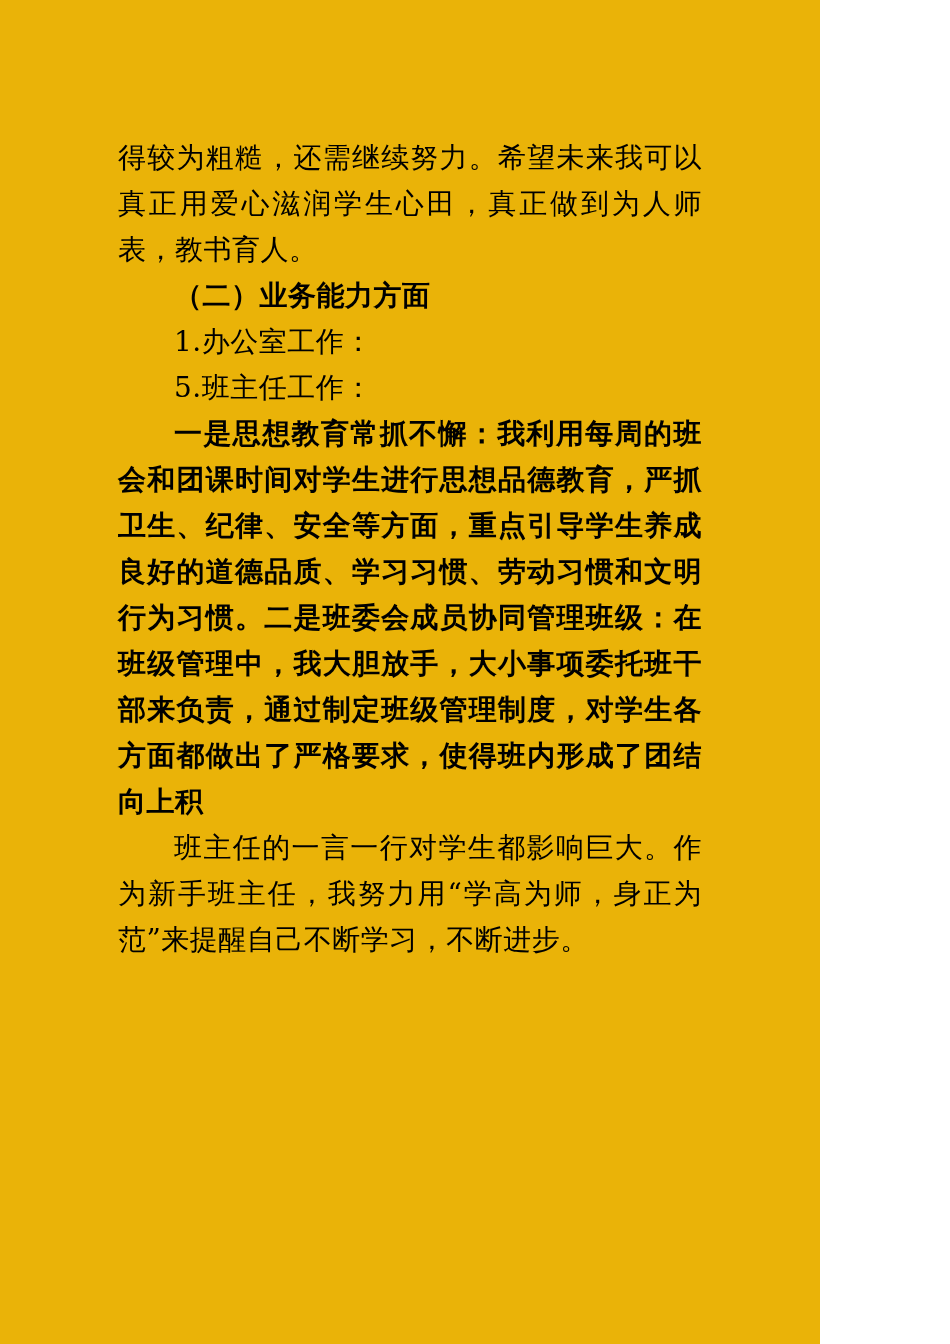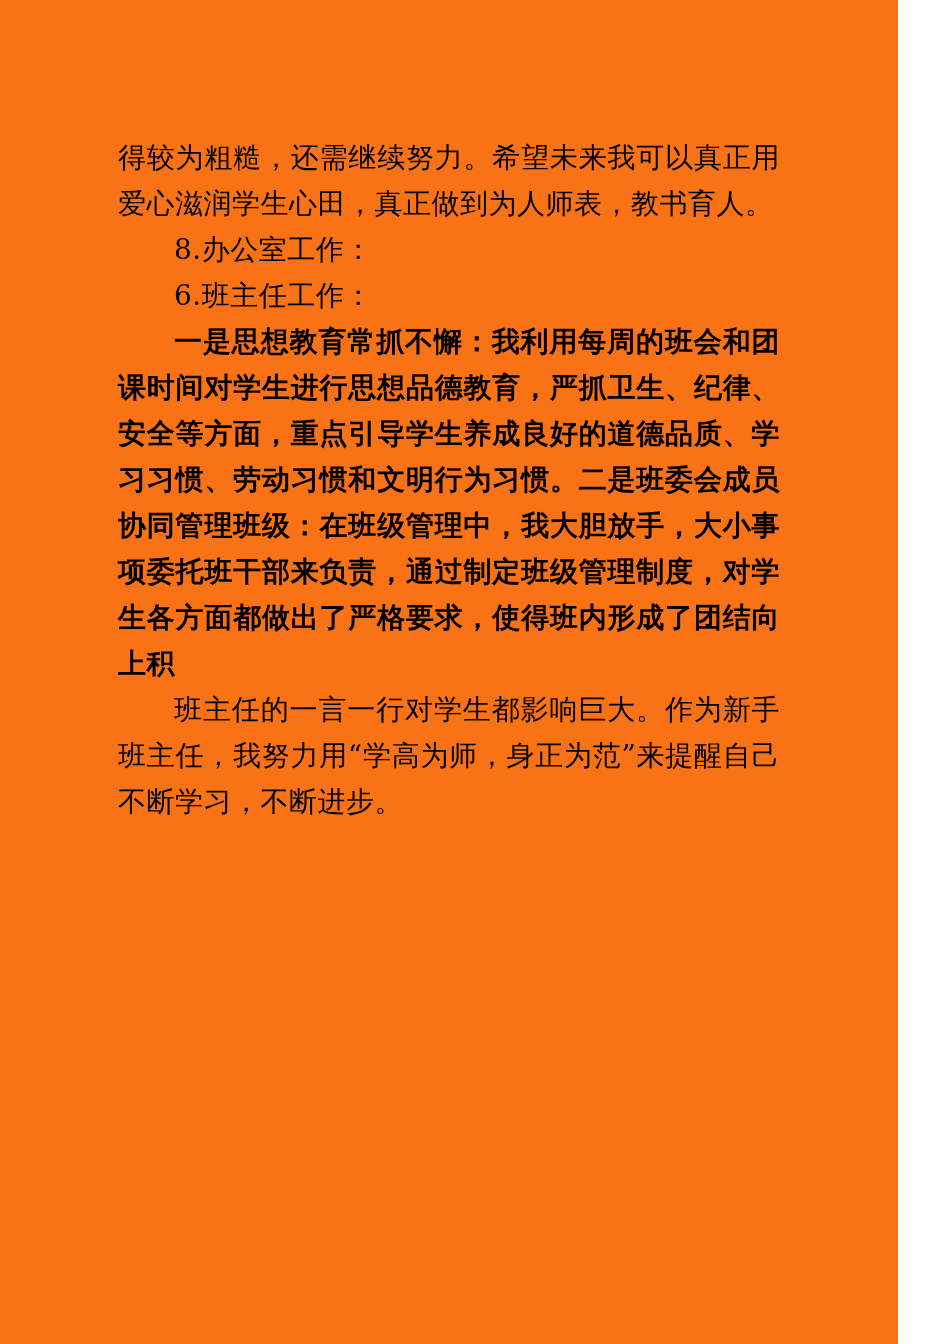--- a/index.html
+++ b/index.html
@@ -9,24 +9,24 @@
   }
   body {
     width: 950px;
     height: 1344px;
     overflow: hidden;
     font-family: "DejaVu Serif", "Liberation Serif", serif;
     color: #000000;
   }
   .page {
     box-sizing: border-box;
-    width: 898px;
+    width: 820px;
     height: 1344px;
     padding: 135px 118px 60px 118px;
-    background: #f97316;
+    background: #eab308;
   }
   .para {
     margin: 0;
     font-size: 28px;
     line-height: 46px;
     letter-spacing: 0.5px;
     text-align: justify;
     text-align-last: left;
     text-indent: 2em;
     word-break: break-all;
@@ -36,17 +36,18 @@
   }
   .para.bold {
     font-weight: bold;
   }
 </style>
 </head>
 <body>
 
 <div class="page">
   <p class="para no-indent">得较为粗糙，还需继续努力。希望未来我可以真正用爱心滋润学生心田，真正做到为人师表，教书育人。</p>
-  <p class="para">8.办公室工作：</p>
-  <p class="para">6.班主任工作：</p>
+  <p class="para bold">（二）业务能力方面</p>
+  <p class="para">1.办公室工作：</p>
+  <p class="para">5.班主任工作：</p>
   <p class="para bold">一是思想教育常抓不懈：我利用每周的班会和团课时间对学生进行思想品德教育，严抓卫生、纪律、安全等方面，重点引导学生养成良好的道德品质、学习习惯、劳动习惯和文明行为习惯。二是班委会成员协同管理班级：在班级管理中，我大胆放手，大小事项委托班干部来负责，通过制定班级管理制度，对学生各方面都做出了严格要求，使得班内形成了团结向上积</p>
   <p class="para">班主任的一言一行对学生都影响巨大。作为新手班主任，我努力用“学高为师，身正为范”来提醒自己不断学习，不断进步。</p>
 </div>
 
 </body></html>

